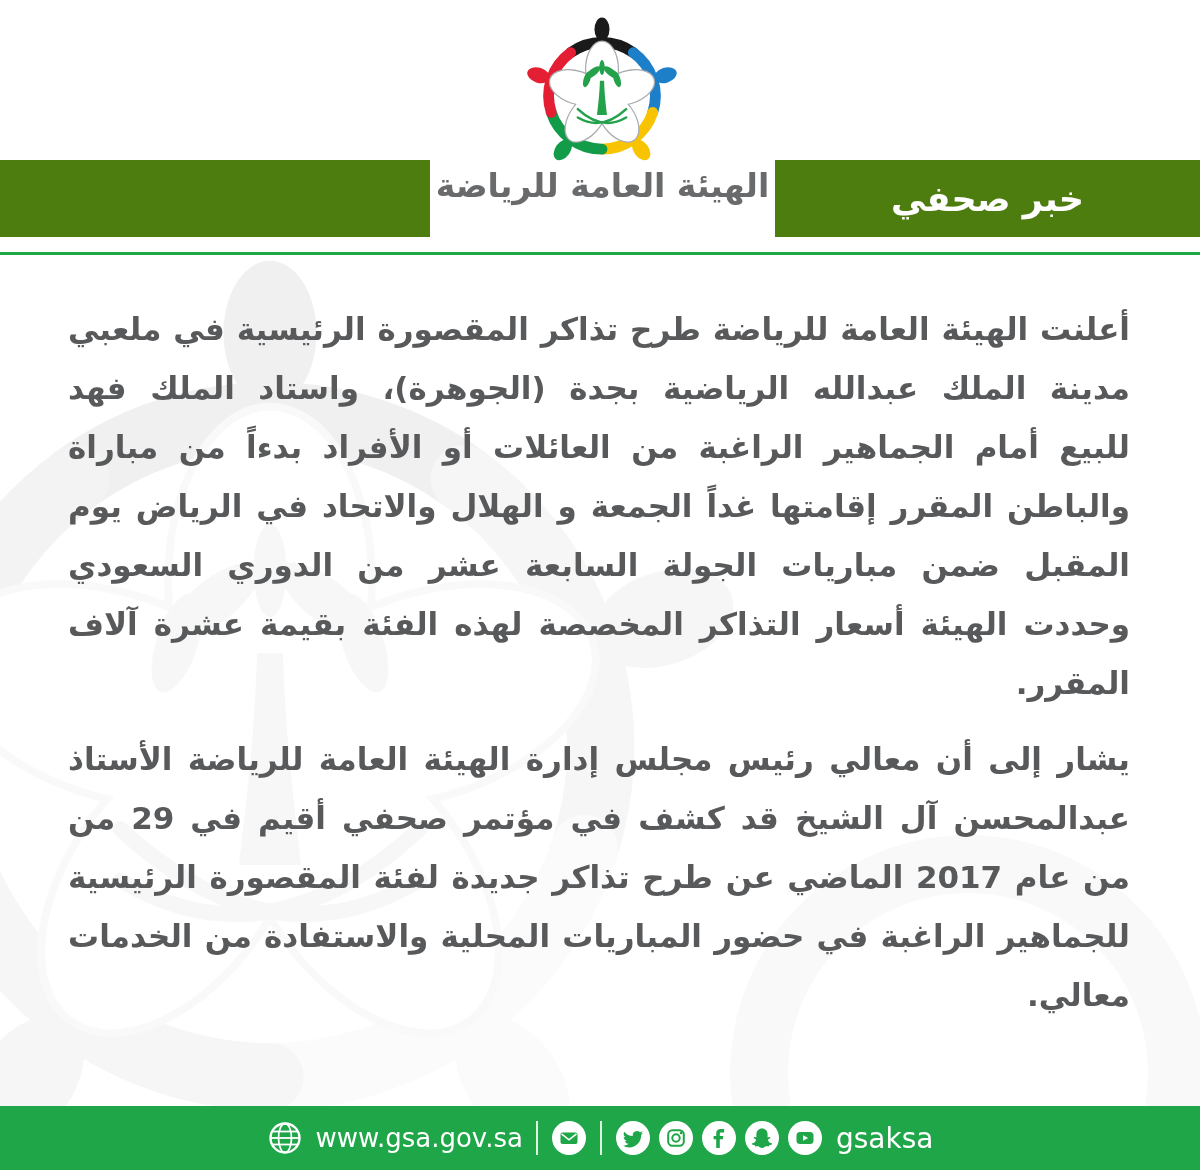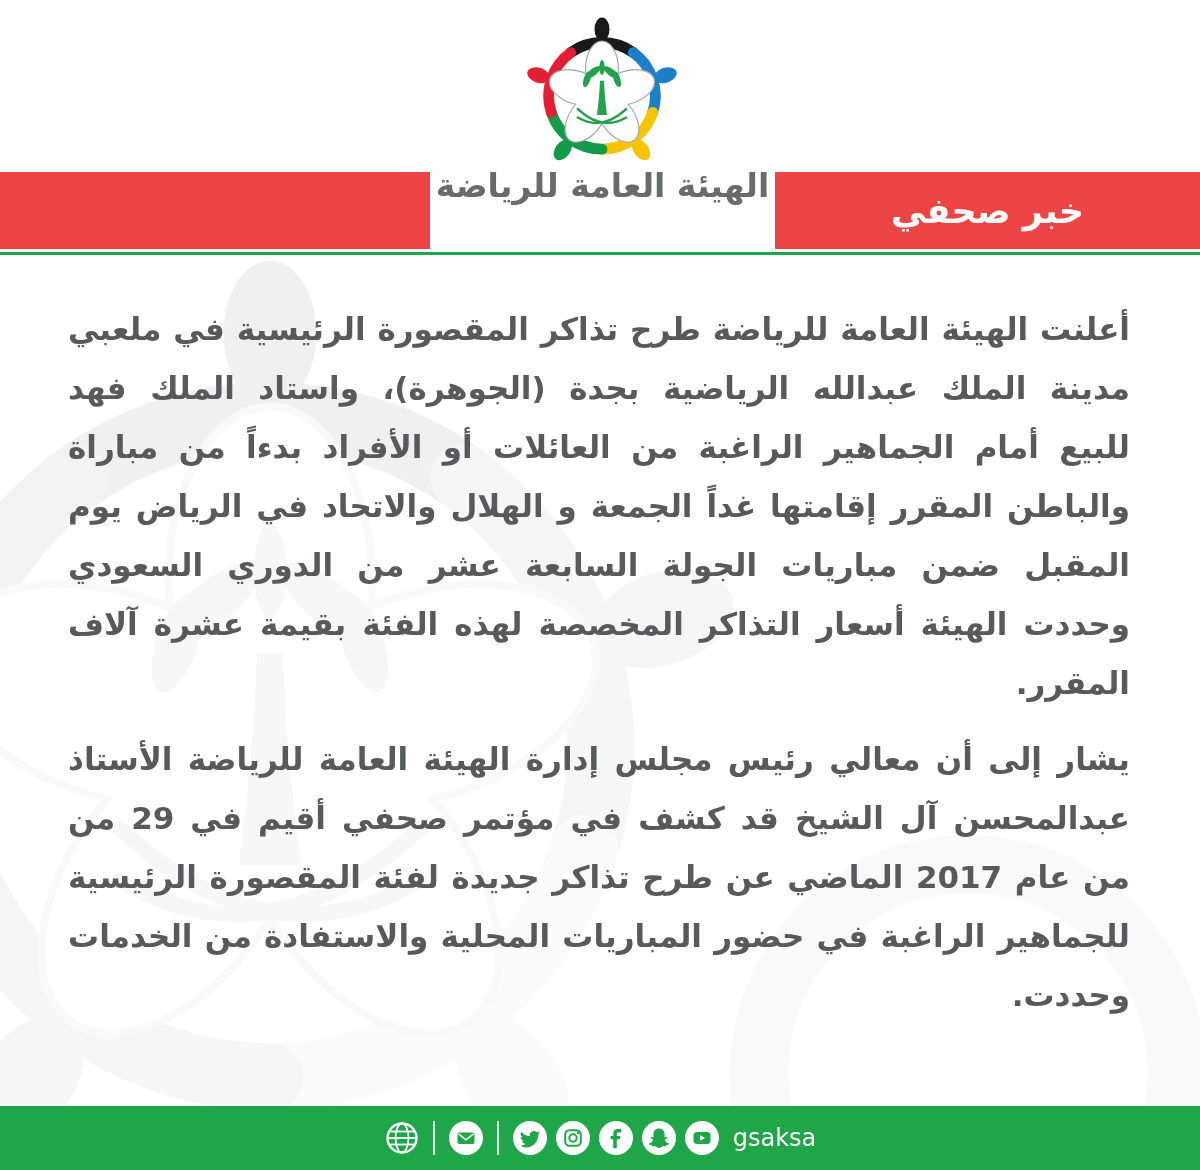--- a/index.html
+++ b/index.html
@@ -3,21 +3,21 @@
 <meta charset="utf-8">
 <style>
   html,body{margin:0;padding:0;background:#e9e9e9;}
   .page{
     position:relative;width:1200px;height:1170px;margin:0 auto;
     background:#ffffff;overflow:hidden;
     font-family:"DejaVu Sans",sans-serif;
   }
   
   .header{position:absolute;top:0;left:0;right:0;height:255px;background:#fff;}
-  .band{position:absolute;top:172px;height:77px;background:#ef4444;}
+  .band{position:absolute;top:160px;height:77px;background:#4d7c0f;}
   .band-left{left:0;width:430px;}
   .band-right{left:775px;right:0;display:flex;align-items:center;justify-content:center;}
   .press-label{color:#ffffff;font-size:35px;font-weight:bold;letter-spacing:1px;}
   .logo-svg{position:absolute;left:602px;top:14px;transform:translateX(-50%);}
   .org-ar{position:absolute;top:166px;left:430px;width:345px;text-align:center;
           font-size:33px;font-weight:bold;color:#696A6C;direction:rtl;white-space:nowrap;}
   .org-en{position:absolute;top:211px;left:430px;width:345px;text-align:center;
           font-size:22px;color:#7E8083;white-space:nowrap;}
   .header-rule{position:absolute;top:252px;left:0;right:0;height:3px;background:#1FA648;}
   
@@ -27,21 +27,21 @@
            border:58px solid rgba(0,0,0,0.025);pointer-events:none;}
   .para{position:relative;margin:0 70px 0 68px;color:#58595B;font-size:31px;font-weight:bold;}
   .para1{padding-top:45px;}
   .para2{padding-top:17px;}
   .line{direction:rtl;text-align:justify;text-align-last:justify;line-height:59px;height:59px;overflow:hidden;}
   .line-last{text-align-last:right;}
   
   .footer{position:absolute;left:0;right:0;bottom:0;height:64px;background:#1FA648;
           display:flex;align-items:center;justify-content:center;gap:13px;direction:ltr;}
   .footer-text{color:#ffffff;font-size:26px;}
-  .handle{font-size:24px;}
+  .handle{font-size:28px;}
   .divider{width:2px;height:34px;background:rgba(255,255,255,0.85);}
   .social{display:flex;align-items:center;gap:7px;}
   .icon{display:block;}
 </style>
 </head>
 <body>
 
 <svg style="position:absolute;width:0;height:0" aria-hidden="true">
   <symbol id="gsa-logo" viewBox="10 2 180 182">
 
@@ -115,33 +115,34 @@
       <div class="line">المقبل ضمن مباريات الجولة السابعة عشر من الدوري السعودي للمحترفين،</div>
       <div class="line">وحددت الهيئة أسعار التذاكر المخصصة لهذه الفئة بقيمة عشرة آلاف ريال للمقعد</div>
       <div class="line line-last">المقرر.</div>
     </div>
 
     <div class="para para2">
       <div class="line">يشار إلى أن معالي رئيس مجلس إدارة الهيئة العامة للرياضة الأستاذ تركي بن</div>
       <div class="line">عبدالمحسن آل الشيخ قد كشف في مؤتمر صحفي أقيم في 29 من شهر أكتوبر</div>
       <div class="line">من عام 2017 الماضي عن طرح تذاكر جديدة لفئة المقصورة الرئيسية في الملاعب</div>
       <div class="line">للجماهير الراغبة في حضور المباريات المحلية والاستفادة من الخدمات المقدمة</div>
-      <div class="line line-last">وحددت.</div>
+      <div class="line line-last">معالي.</div>
     </div>
   </div>
 
   <div class="footer">
 
     <svg class="icon" width="36" height="36" viewBox="0 0 36 36">
       <circle cx="18" cy="18" r="14.5" fill="none" stroke="#ffffff" stroke-width="2.4"></circle>
       <ellipse cx="18" cy="18" rx="6.5" ry="14.5" fill="none" stroke="#ffffff" stroke-width="1.8"></ellipse>
       <line x1="3.5" y1="18" x2="32.5" y2="18" stroke="#ffffff" stroke-width="1.8"></line>
       <line x1="5.2" y1="11.5" x2="30.8" y2="11.5" stroke="#ffffff" stroke-width="1.8"></line>
       <line x1="5.2" y1="24.5" x2="30.8" y2="24.5" stroke="#ffffff" stroke-width="1.8"></line>
     </svg>
+    <span class="footer-text">www.gsa.gov.sa</span>
 
     <div class="divider"></div>
 
     <svg class="icon" width="36" height="36" viewBox="0 0 36 36">
       <circle cx="18" cy="18" r="17" fill="#ffffff"></circle>
       <rect x="9.5" y="12.5" width="17" height="11.5" rx="2" fill="#1FA648"></rect>
       <polyline points="10.5,13.8 18,19.8 25.5,13.8" fill="none" stroke="#ffffff" stroke-width="1.6"></polyline>
     </svg>
 
     <div class="divider"></div>

